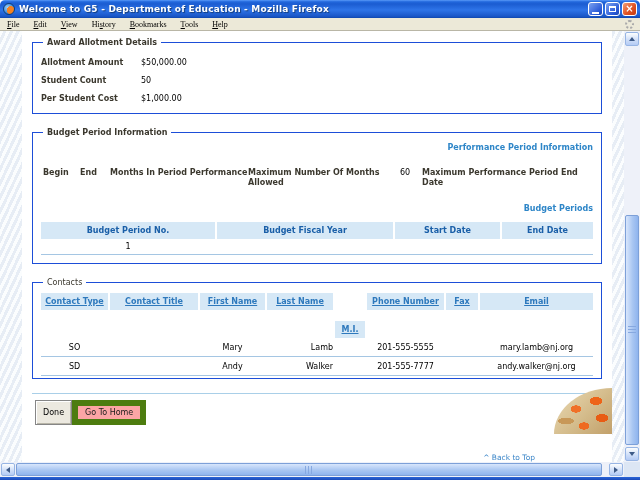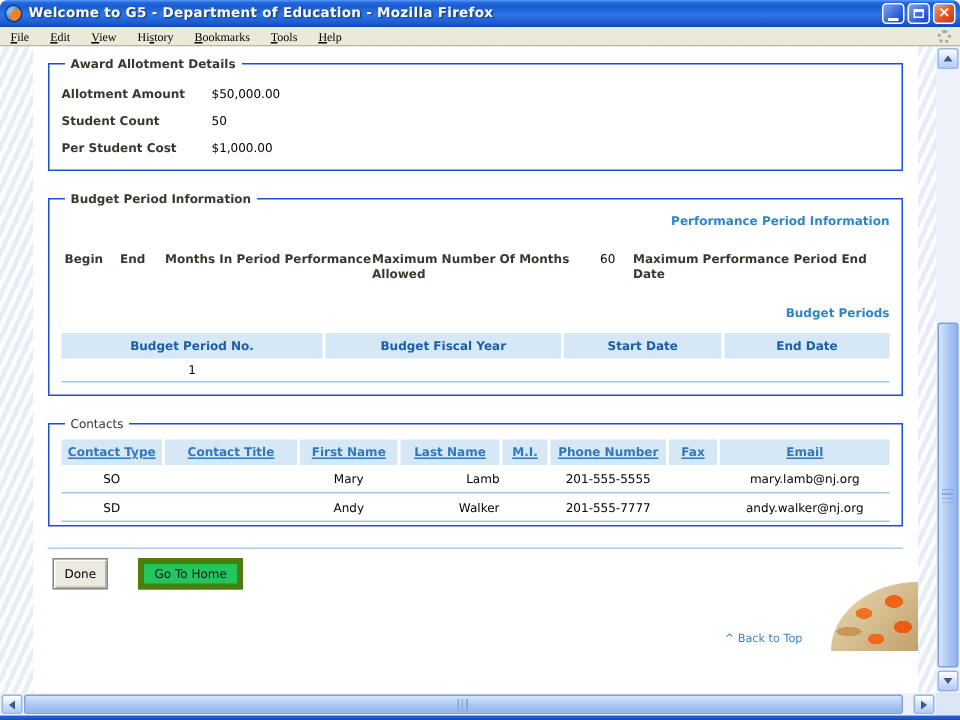--- a/index.html
+++ b/index.html
@@ -60,36 +60,36 @@
   .pcv{width:18px; font-weight:normal; color:#000;} .pc5{flex:1; padding-left:4px;}
   .periods-heading { margin-top:16px; }
 
   .tbl { margin-top:9px; }
   .tbl-head { display:flex; gap:2px; }
   .th { background:#d6e8f6; color:#1a5fa8; font-size:8px; font-weight:bold; height:17px;
     display:flex; align-items:center; justify-content:center; white-space:nowrap; overflow:hidden; }
   .tbl-row { display:flex; gap:2px; border-bottom:1px solid #a5c6e3; font-size:8px;
     align-items:center; color:#000; }
   .td { text-align:center; white-space:nowrap; overflow:hidden; }
-  .bw1{width:174px;} .bw2{width:157px;} .bw3{width:105px;} .bw4{flex:1;text-align:center;}
+  .bw1{width:174px;} .bw2{width:176px;} .bw3{width:105px;} .bw4{flex:1;text-align:center;}
   .budget-row { height:16px; }
   .fs-contacts { margin-top:14px; padding-bottom:2px; }
   .cw1{width:67px;} .cw2{width:88px;} .cw3{width:65px;} .cw4{width:66px;text-align:right;}
-  .cw5{width:30px;} .cw6{width:77px;} .cw7{width:32px;} .cw8{flex:1;}
+  .cw5{width:30px;margin-top:28px;} .cw6{width:77px;} .cw7{width:32px;} .cw8{flex:1;}
   .fs-contacts .th { text-decoration:underline; color:#2e79bd; }
   .contact-row { height:19px; }
 
   .rule { border:none; border-top:1px solid #a9cfe8; margin-top:14px; }
 
-  .btn-row { display:flex; gap:20px; margin-top:6px; padding-left:3px; }
+  .btn-row { display:flex; margin-top:6px; padding-left:3px; }
   .btn { font-size:8px; padding:2px 7px; cursor:pointer; white-space:nowrap;
     font-family:"DejaVu Sans","Liberation Sans",sans-serif; }
   .btn-done { background:#ece9e0; border:1px solid #868686;
     box-shadow:inset 1px 1px 0 #ffffff, inset -1px -1px 0 #b8b5a8; color:#000; }
-  .btn-home { background:#22c55e; border:4px solid #4d7c0f; color:#1a1a1a; }
+  .btn-home { background:#fca5a5; border:6px solid #4d7c0f; color:#1a1a1a; }
 
   .back-top { margin-top:28px; text-align:right; padding-right:67px; font-size:7.5px;
     color:#3a85c8; cursor:pointer; }
 
   .chairs { position:absolute; right:0; top:357px; width:58px; height:46px; z-index:2;
     border-top-left-radius:100% 100%;
     background:
       radial-gradient(ellipse 10px 7px at 42px 13px, #ee6418 0 60%, transparent 61%),
       radial-gradient(ellipse 9px 6px at 22px 21px, #f07028 0 60%, transparent 61%),
       radial-gradient(ellipse 10px 7px at 48px 30px, #e85c14 0 60%, transparent 61%),

